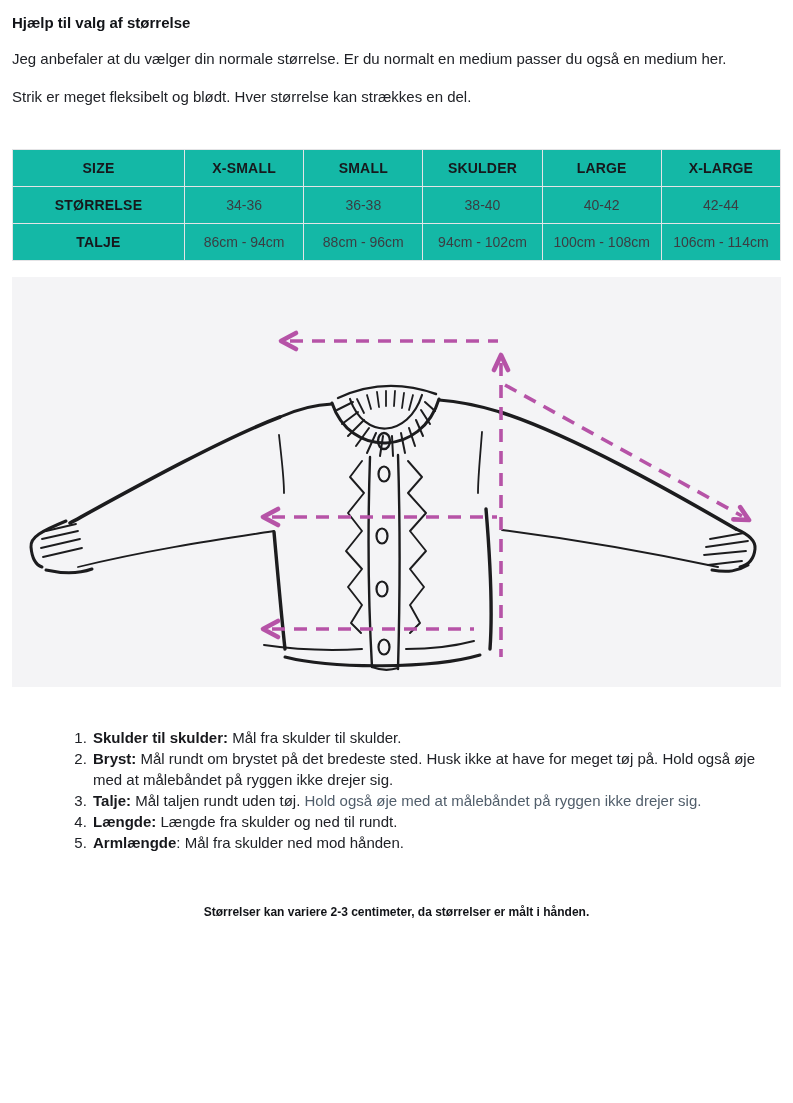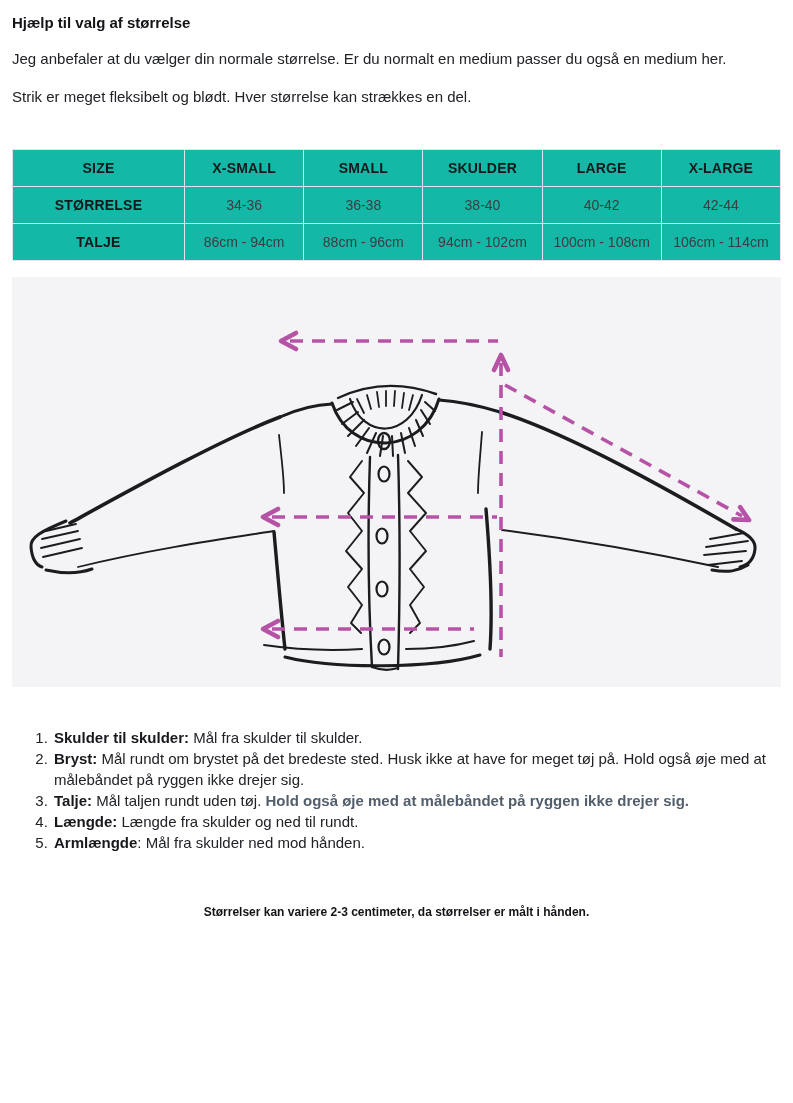--- a/index.html
+++ b/index.html
@@ -29,23 +29,23 @@
     background:var(--diagram-bg,#f4f4f6);
   }
   figure.diagram svg{display:block;}
   .sketch{stroke:var(--line-color,#1c1c1e);fill:none;stroke-linecap:round;stroke-linejoin:round;}
   .measure{stroke:var(--arrow-color,#b653a7);fill:none;stroke-width:3.6;stroke-dasharray:13 9;}
   .arrowhead{stroke:var(--arrow-color,#b653a7);fill:none;stroke-width:4.6;stroke-linecap:round;stroke-linejoin:round;}
   
   ol.instructions{
     margin:40px 0 0 0;padding:0 0 0 40px;font-size:15px;line-height:21px;color:#202227;
   }
-  ol.instructions li{padding-left:2px;}
+  ol.instructions li{padding-left:2px;margin-left:39px;}
   ol.instructions strong{color:#17181c;}
-  .muted{color:#515e6b;font-weight:bold;}
+  .muted{color:#515e6b;}
   
   .footer-note{
     text-align:center;font-size:12px;font-weight:700;margin:52px 0 0 0;color:#121418;
   }
 </style>
 </head>
 <body>
 
 <main>
 

